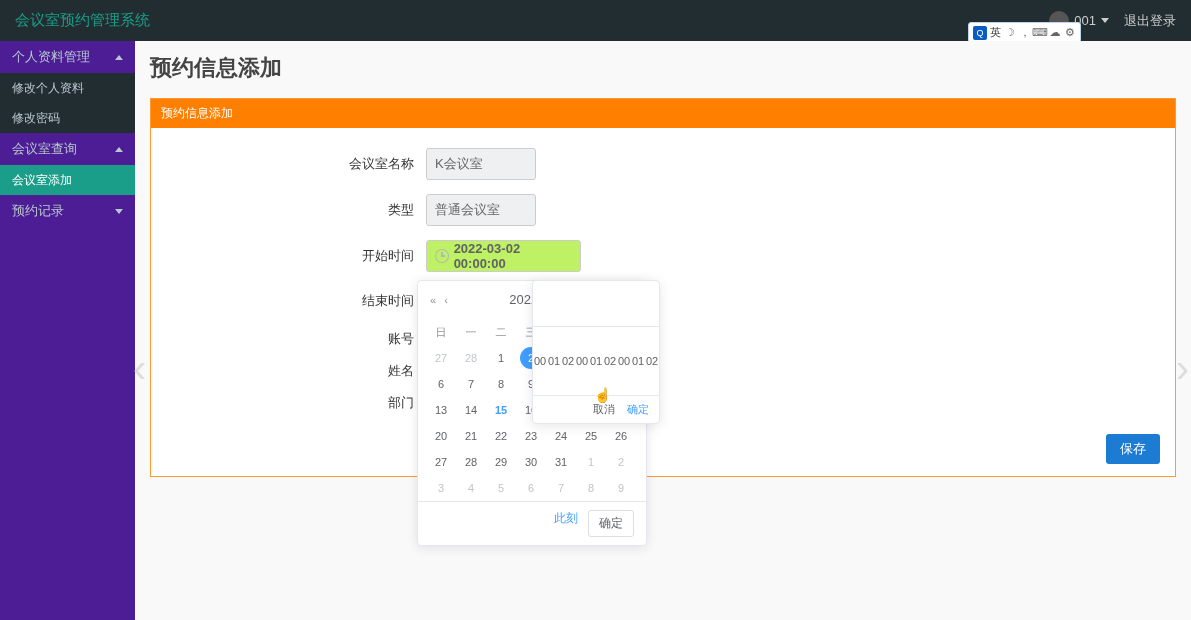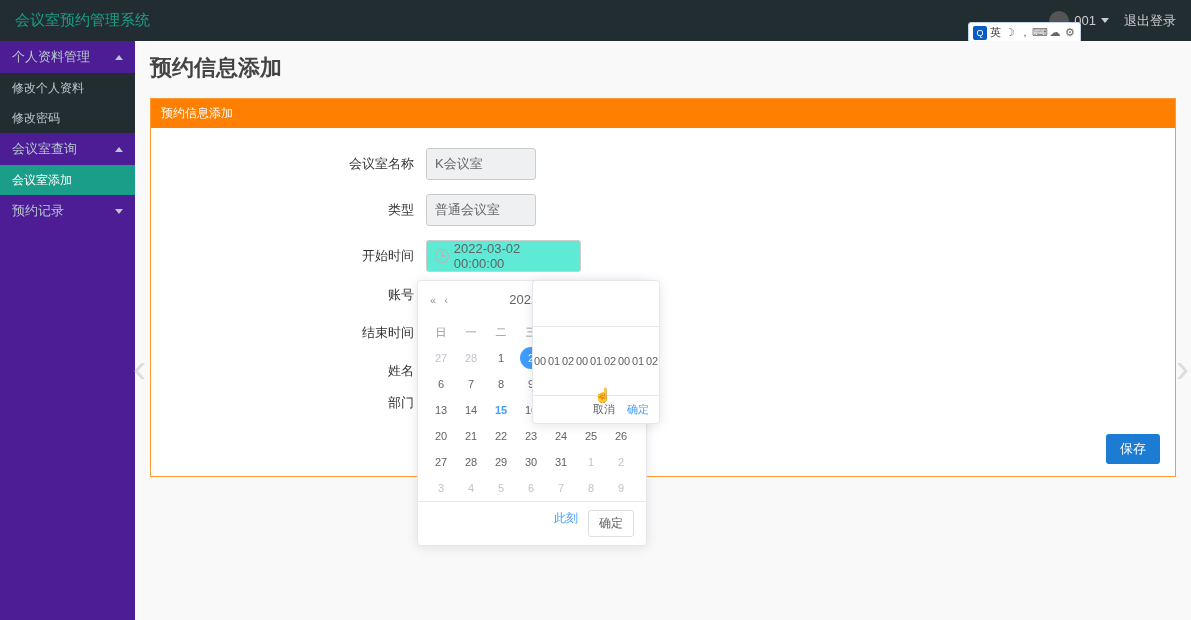--- a/index.html
+++ b/index.html
@@ -22,21 +22,21 @@
 .arrow-up { width: 0; height: 0; border-left: 4px solid transparent; border-right: 4px solid transparent; border-bottom: 5px solid #b8c7ce; }
 .arrow-down-s { width: 0; height: 0; border-left: 4px solid transparent; border-right: 4px solid transparent; border-top: 5px solid #b8c7ce; }
 .main { flex: 1; background: #f9f9f9; padding: 12px 15px; position: relative; }
 .page-title { font-size: 22px; font-weight: bold; color: #444; margin-bottom: 15px; }
 .panel { border: 1px solid #ff9933; }
 .panel-head { background: #ff8000; color: #fff; padding: 6px 10px; font-size: 12px; }
 .panel-body { background: #fff; padding: 20px 30px 50px 30px; position: relative; }
 .form-row { display: flex; align-items: center; margin-bottom: 14px; }
 .form-label { width: 245px; text-align: right; padding-right: 12px; font-size: 13px; color: #333; }
 .form-input { width: 110px; height: 32px; border: 1px solid #ccc; border-radius: 3px; padding: 11px 8px; font-size: 13px; background: #eef0f2; color: #666; }
-.dt-wrap { display: flex; align-items: center; gap: 5px; width: 155px; height: 32px; border: 1px solid #ccc; border-radius: 3px; padding: 0 8px; background: #5eead4; color: #606266; }
+.dt-wrap { display: flex; align-items: center; gap: 5px; width: 155px; height: 32px; border: 1px solid #ccc; border-radius: 3px; padding: 0 8px; background: #bef264; color: #606266; font-weight: bold; }
 .clock-icon { width: 14px; height: 14px; border: 1.5px solid #b4b7bc; border-radius: 50%; position: relative; }
 .clock-icon::after { content: ""; position: absolute; width: 4px; height: 1.5px; background: #b4b7bc; top: 5px; left: 5px; }
 .clock-icon::before { content: ""; position: absolute; width: 1.5px; height: 4px; background: #b4b7bc; top: 2px; left: 5px; }
 .save-btn { position: absolute; right: 15px; bottom: 12px; background: #1c7cd4; color: #fff; border: none; border-radius: 3px; padding: 6px 14px; font-size: 13px; cursor: pointer; }
 .end-row { display: flex; gap: 10px; }
 .end-input { width: 100px; height: 30px; border: 1px solid #ccc; border-radius: 3px; padding: 0 8px; font-size: 12px; color: #666; }
 .end-input.time { border-color: #409eff; }
 .carousel-arrow { position: absolute; top: 305px; font-size: 40px; color: #ddd; cursor: pointer; }
 .carousel-left { left: -2px; }
 .carousel-right { right: 2px; }
@@ -128,28 +128,28 @@
           <input class="form-input" readonly="" value="普通会议室" style="">
         </div>
         <div class="form-row">
           <div class="form-label">开始时间</div>
           <div class="dt-wrap">
             <span class="clock-icon"></span>
             <span>2022-03-02 00:00:00</span>
           </div>
         </div>
         <div class="form-row">
-          <div class="form-label">账号</div>
-        </div>
-        <div class="form-row">
           <div class="form-label">结束时间</div>
           <div class="end-row">
             <input class="end-input" value="2022-03-02" style="">
             <input class="end-input time" value="00:00:00" style="">
           </div>
+        </div>
+        <div class="form-row">
+          <div class="form-label">账号</div>
         </div>
         <div class="form-row">
           <div class="form-label">姓名</div>
         </div>
         <div class="form-row">
           <div class="form-label">部门</div>
         </div>
         <button class="save-btn">保存</button>
       </div>
     </div>

